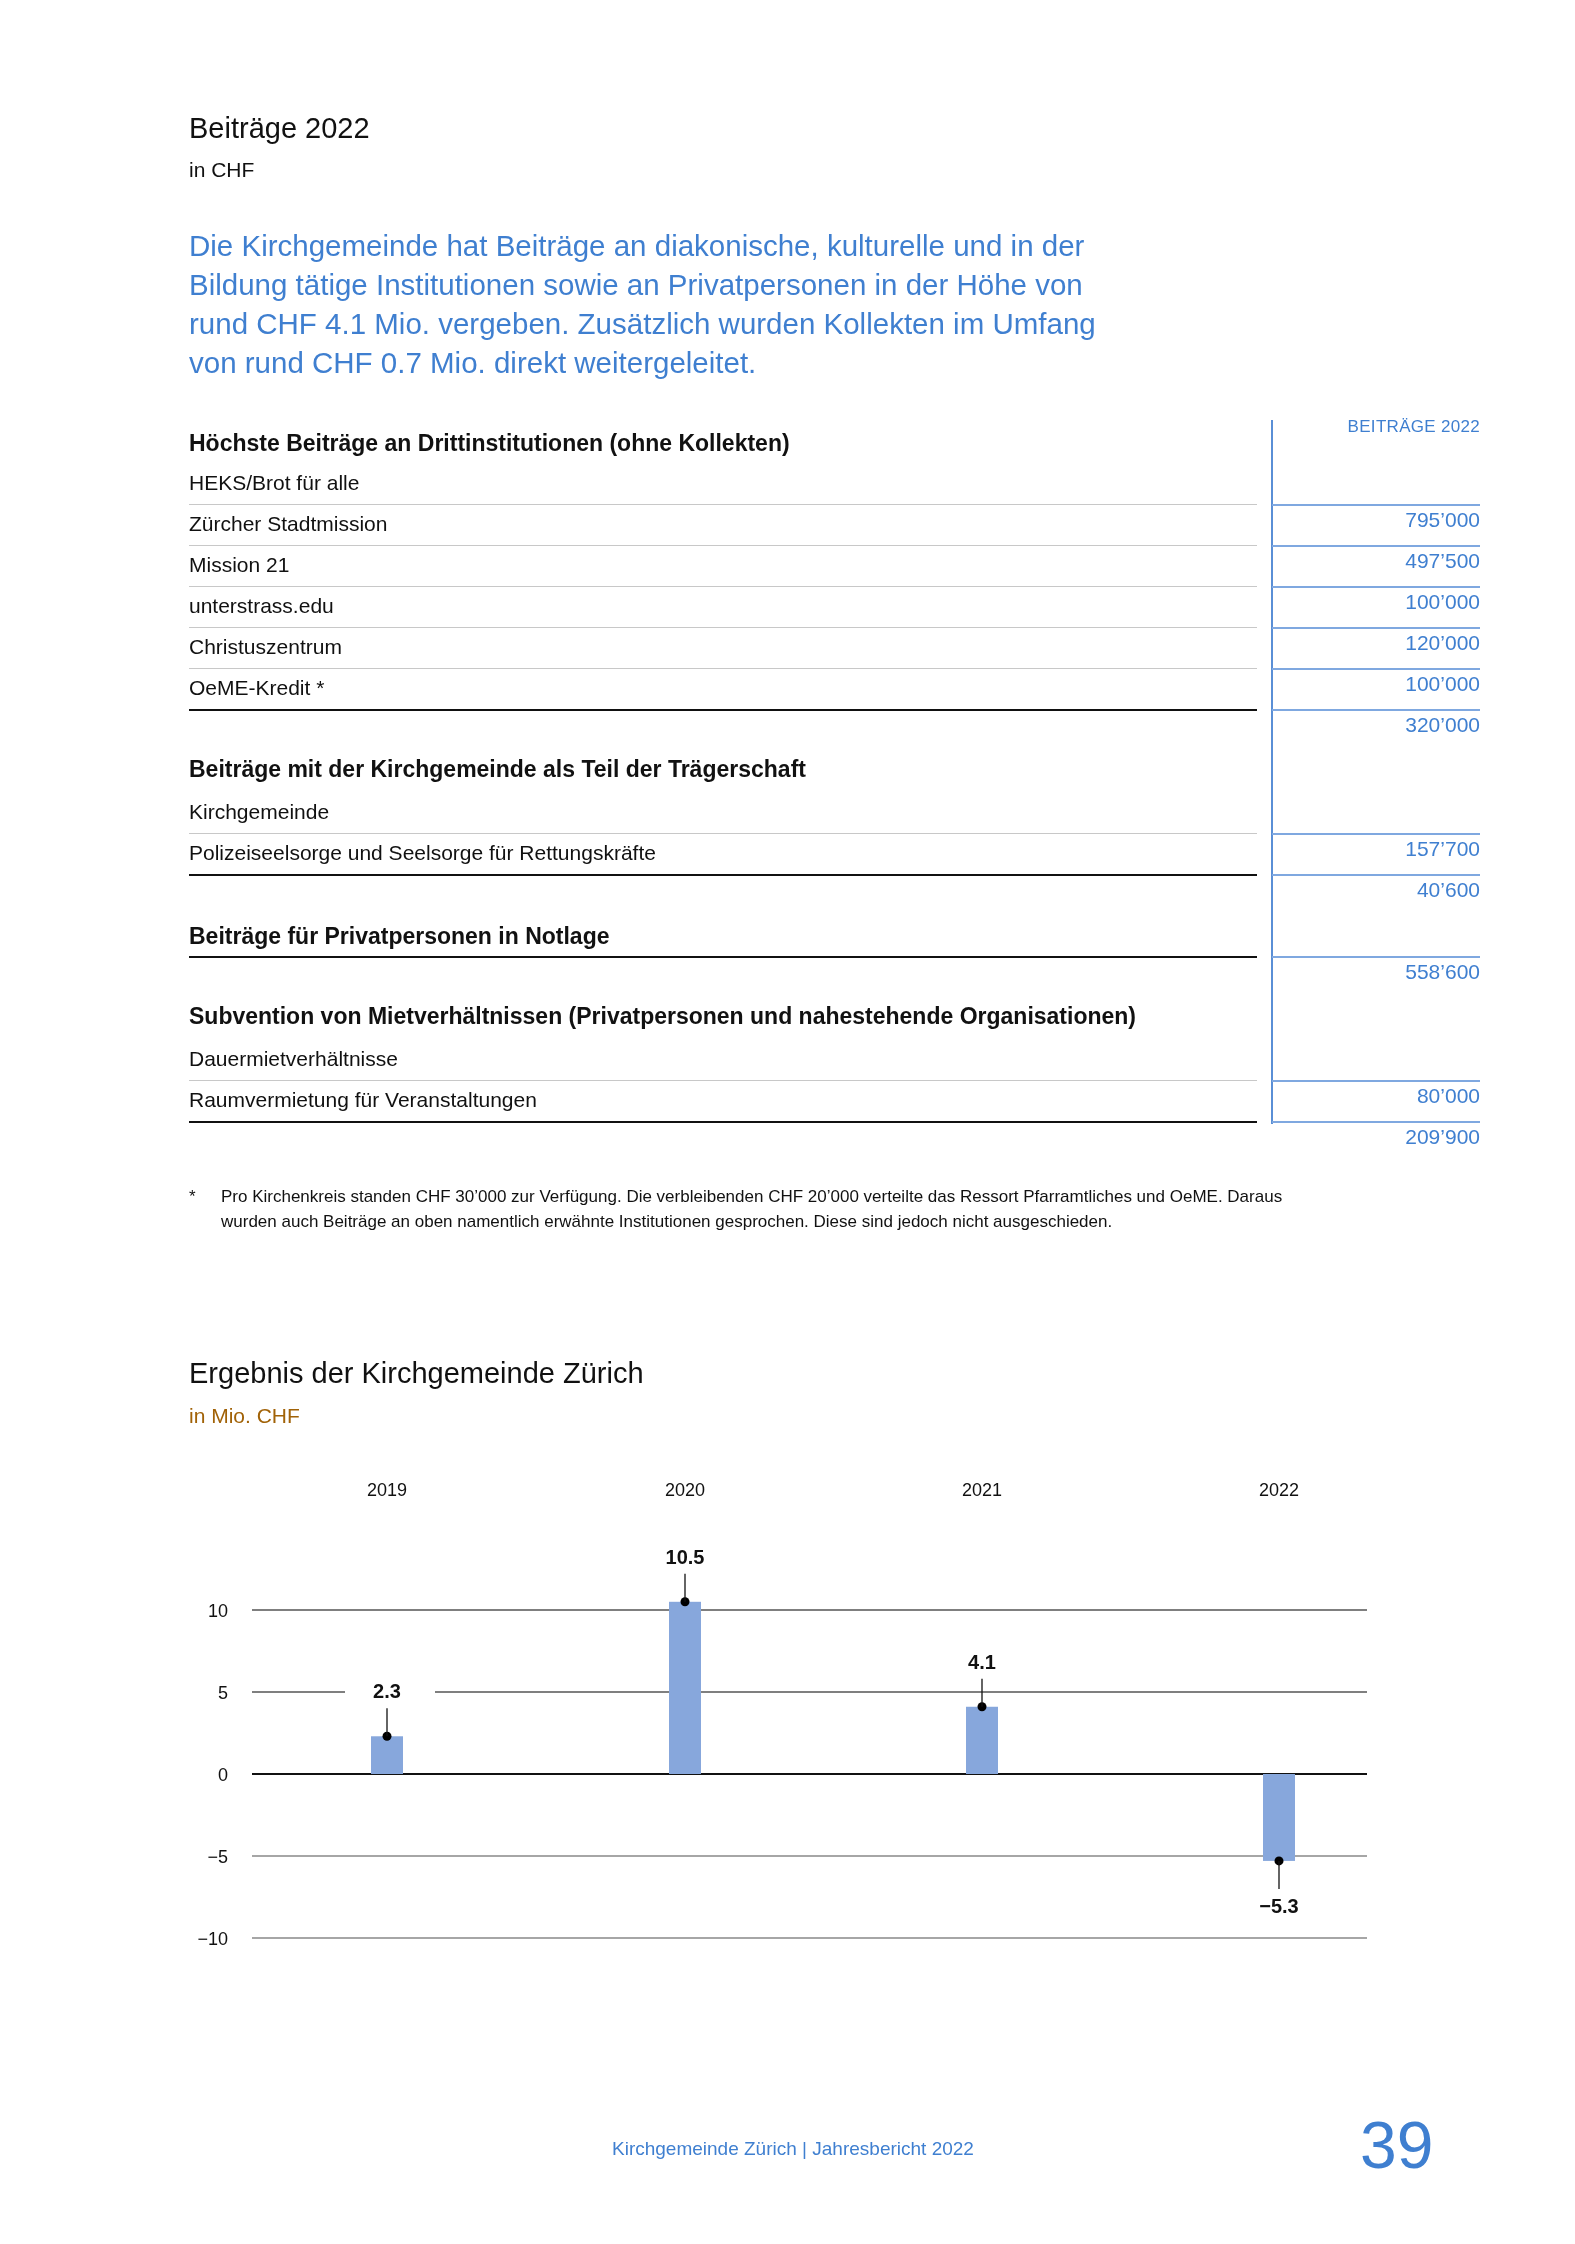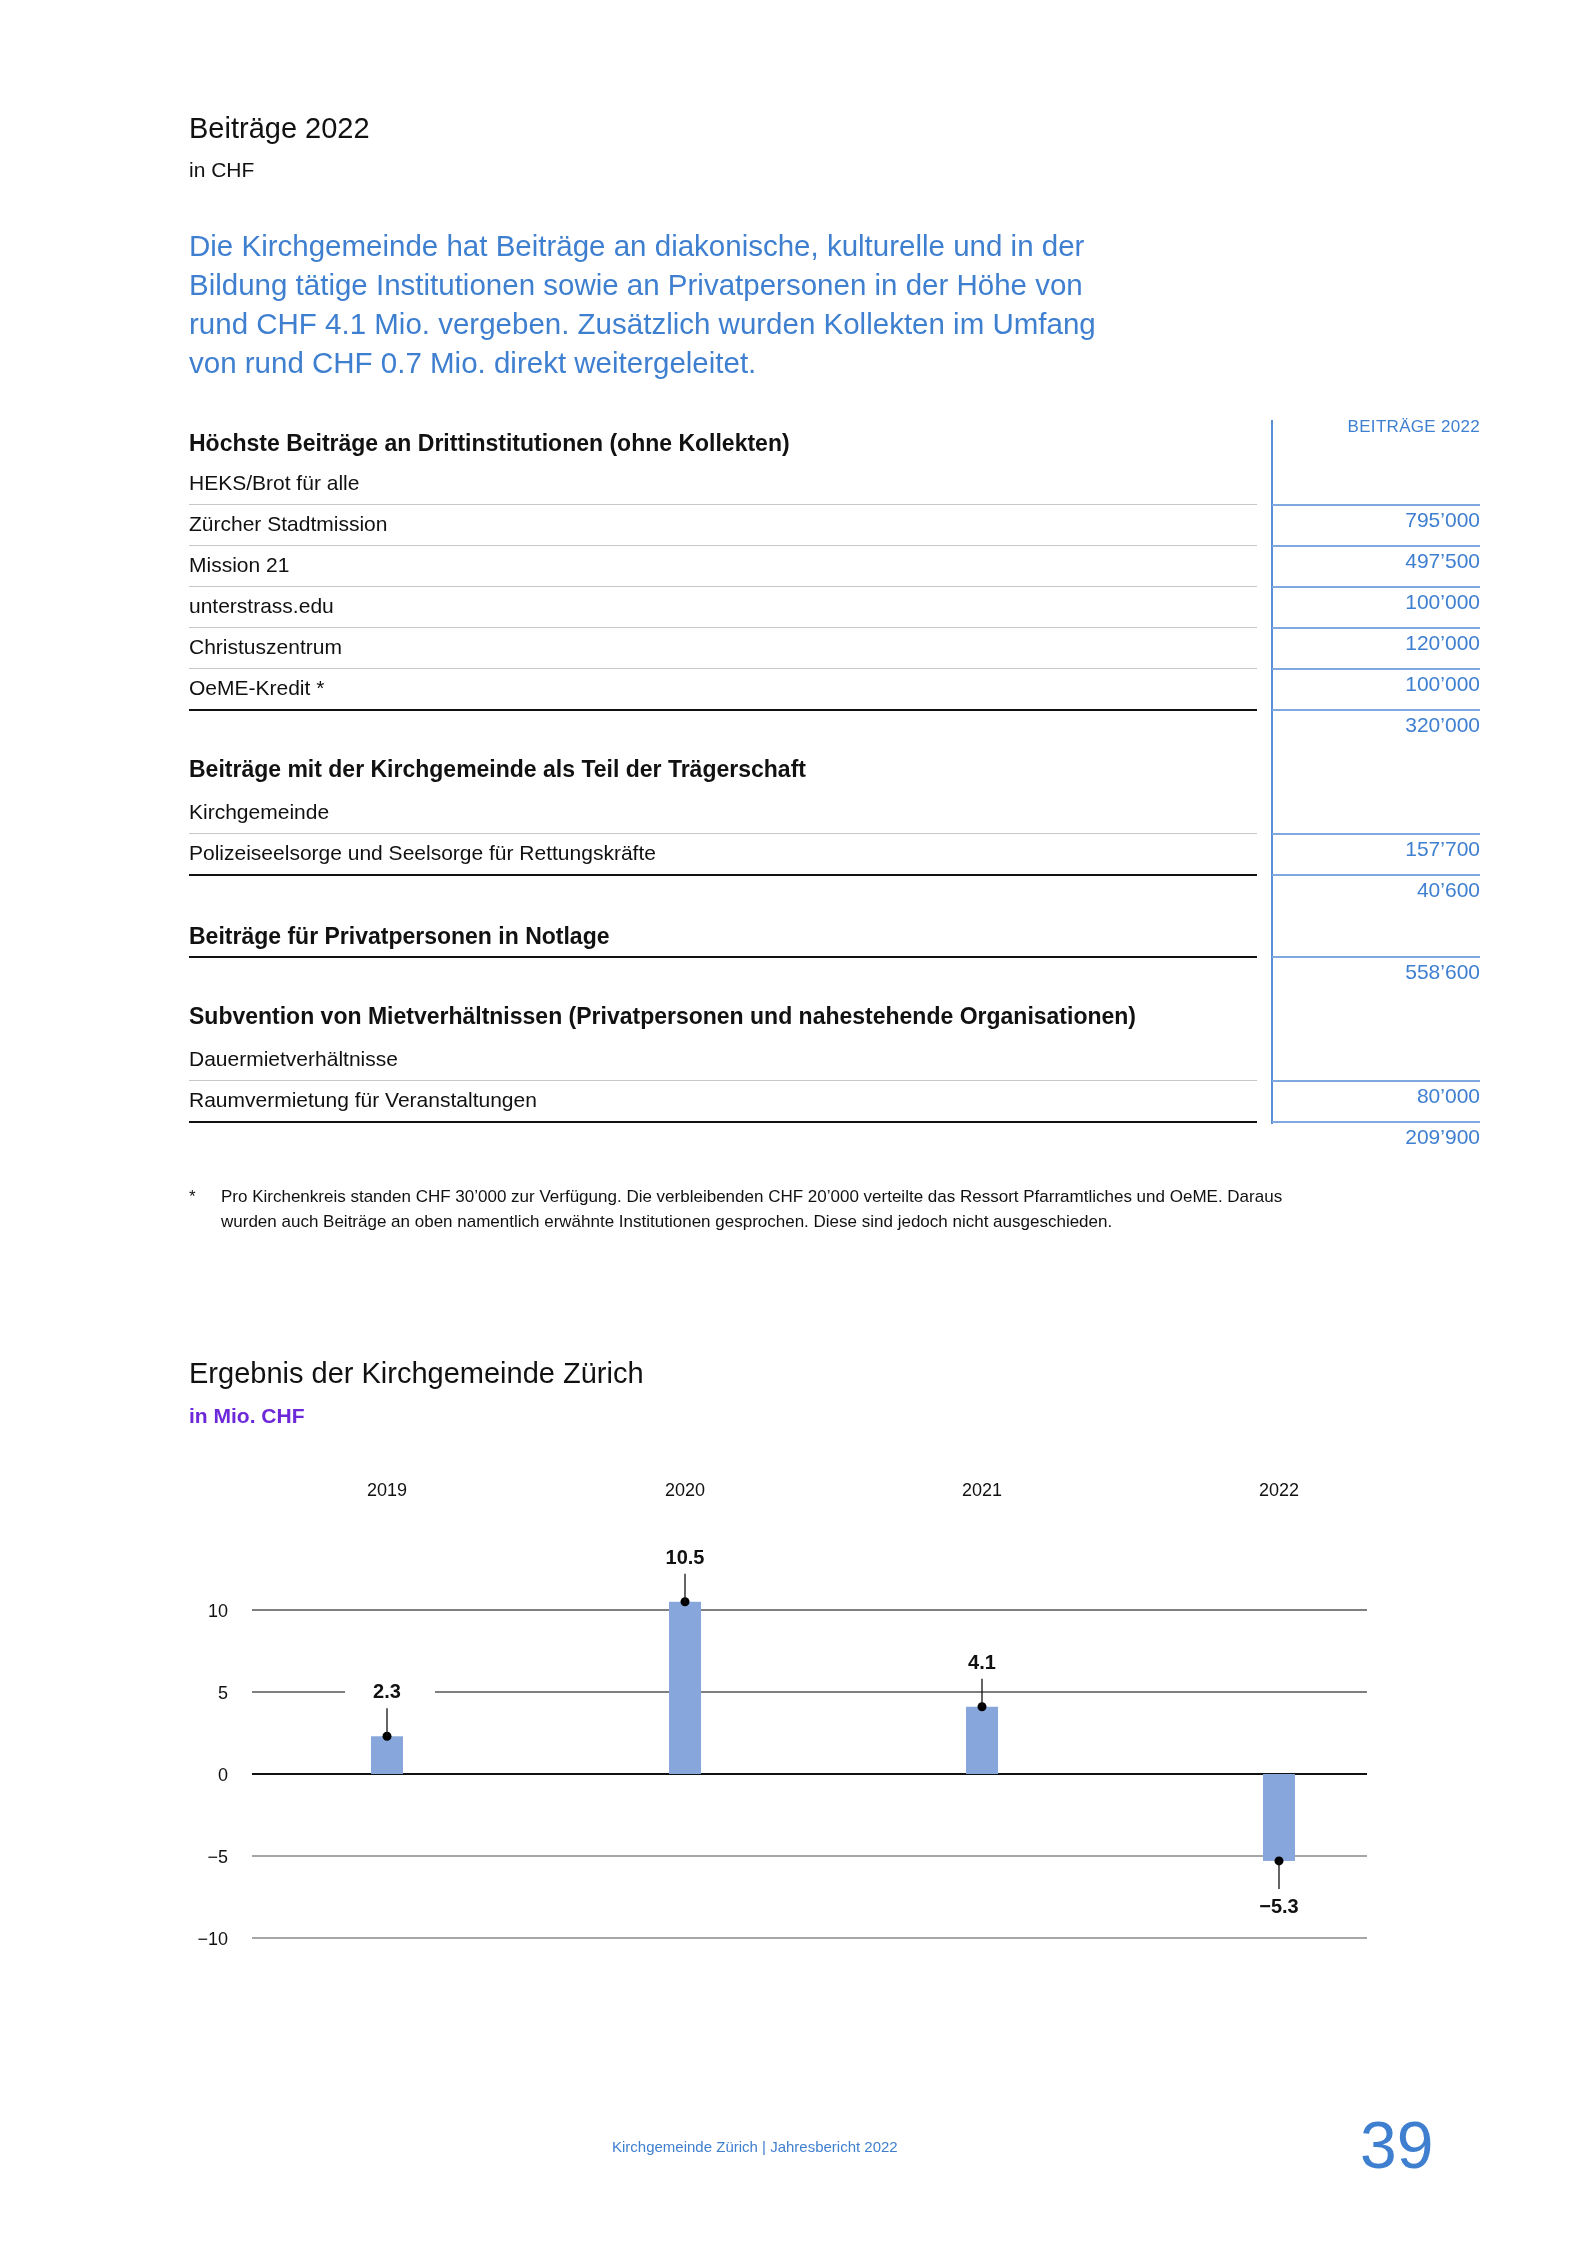--- a/index.html
+++ b/index.html
@@ -18,26 +18,26 @@
 
   .rule-left { position: absolute; left: 189px; width: 1068px; height: 1px; background: #c8c8c8; }
   .rule-left.strong { height: 2px; background: #111; }
   .rule-right { position: absolute; left: 1272px; width: 208px; height: 2px; background: #7fa8e0; }
 
   .footnote { left: 189px; top: 1184px; width: 1100px; font-size: 17px; line-height: 25px; color: #111; }
   .footnote .star { position: absolute; left: 0; top: 0; }
   .footnote .fn-text { margin-left: 32px; display: block; }
 
   .c-title { left: 189px; top: 1357px; font-size: 29px; color: #111; }
-  .c-sub { left: 189px; top: 1404px; font-size: 21px; color: #6d28d9; font-weight: bold; }
+  .c-sub { left: 189px; top: 1404px; font-size: 21px; color: #a16207; }
 
   #chart { position: absolute; left: 0; top: 0; width: 1575px; height: 2244px; pointer-events: none; }
   #chart text { font-family: "Liberation Sans", sans-serif; }
 
-  .footer-text { left: 612px; top: 2138px; font-size: 15px; color: #3f7fd0; }
+  .footer-text { left: 612px; top: 2138px; font-size: 19px; color: #3f7fd0; }
   .page-num { left: 1360px; top: 2107px; font-size: 66px; color: #3f7fd0; }
 </style>
 </head>
 <body>
 
 <div class="abs h-title">Beiträge 2022</div>
 <div class="abs h-sub">in CHF</div>
 <div class="abs lead">Die Kirchgemeinde hat Beiträge an diakonische, kulturelle und in der Bildung tätige Institutionen sowie an Privatpersonen in der Höhe von rund CHF 4.1 Mio. vergeben. Zusätzlich wurden Kollekten im Umfang von rund CHF 0.7 Mio. direkt weitergeleitet.</div>
 
 <div>

